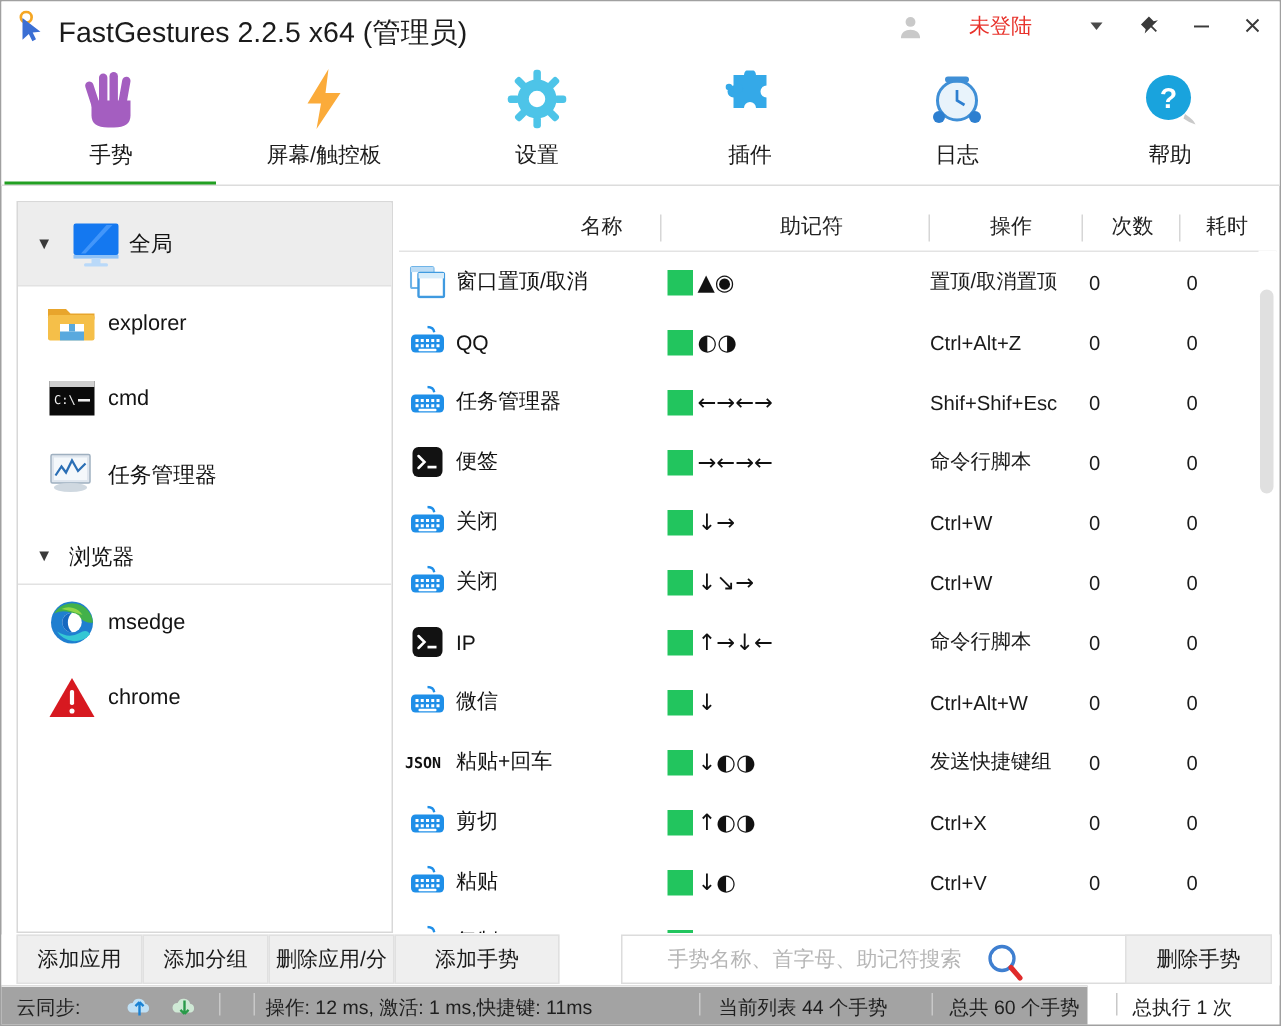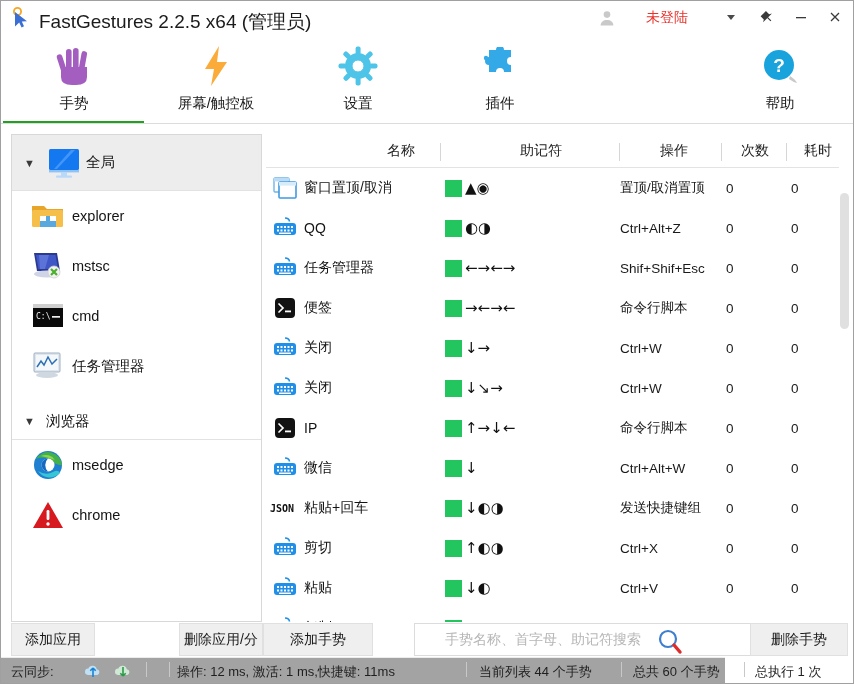--- a/index.html
+++ b/index.html
@@ -184,20 +184,32 @@
       <div class="ico">
         <svg width="38" height="38" viewBox="0 0 38 38">
           <path d="M15 3 a4 4 0 0 1 8 0 h7 v7 a4 4 0 0 0 0 8 v7 h-7 a4 4 0 0 0 -8 0 h-7 v-7 a4 4 0 0 1 0 -8 v-7 z" fill="#34a9e8"></path>
           <circle cx="11" cy="12" r="3.3" fill="#34a9e8"></circle>
           <circle cx="5" cy="11" r="2.2" fill="#34a9e8"></circle>
         </svg>
       </div>
       <div class="lbl">插件</div>
     </div>
 
+    <div class="tab" style="left:566px">
+      <div class="ico">
+        <svg width="40" height="40" viewBox="0 0 40 40">
+          <circle cx="20" cy="21" r="13" fill="#e8f3fb" stroke="#3f8fd6" stroke-width="2"></circle>
+          <rect x="12" y="5" width="16" height="4" rx="2" fill="#3f8fd6"></rect>
+          <circle cx="8" cy="32" r="4" fill="#2d7fd0"></circle>
+          <circle cx="32" cy="32" r="4" fill="#2d7fd0"></circle>
+          <path d="M20 14 L20 21 L25 24" stroke="#2d7fd0" stroke-width="1.8" fill="none"></path>
+        </svg>
+      </div>
+      <div class="lbl">日志</div>
+    </div>
 
     <div class="tab" style="left:708px">
       <div class="ico">
         <svg width="40" height="40" viewBox="0 0 40 40">
           <path d="M30 30 q6 4 7 7 q-4 -1 -8 -4 z" fill="#c9c9c9"></path>
           <circle cx="19" cy="19" r="15" fill="#19a3dd"></circle>
           <text x="19" y="26" font-size="19" text-anchor="middle" fill="#ffffff" font-family="Liberation Sans, sans-serif" font-weight="bold">?</text>
         </svg>
       </div>
       <div class="lbl">帮助</div>
@@ -228,33 +240,20 @@
           <path d="M1 4 h12 l3 3 h16 v4 h-31 z" fill="#e8a52c"></path>
           <rect x="1" y="8" width="31" height="17" rx="1.5" fill="#f5bf49"></rect>
           <rect x="9" y="14" width="16" height="11" fill="#ffffff"></rect>
           <rect x="9" y="19" width="16" height="6" fill="#59a9de"></rect>
           <rect x="15" y="14" width="4" height="5" fill="#59a9de"></rect>
         </svg>
       </span>
       <span class="albl">explorer</span>
     </div>
 
-    <div class="appitem">
-      <span class="aico">
-        <svg width="34" height="30" viewBox="0 0 34 30">
-          <path d="M3 2 L26 2 L29 20 L6 20 Z" fill="#2b3a8f"></path>
-          <path d="M5 4 L24.5 4 L27 18 L7.5 18 Z" fill="#3f56c7"></path>
-          <path d="M8 4 L18 4 L14 18 L9 18 Z" fill="#7a90e8" opacity="0.5"></path>
-          <ellipse cx="16" cy="23" rx="13" ry="3.5" fill="#cfd4e6"></ellipse>
-          <circle cx="23" cy="21" r="6" fill="#f2f2f2" stroke="#d0d0d0" stroke-width="0.8"></circle>
-          <path d="M20 18 L26 24 M26 18 L20 24" stroke="#4caf2e" stroke-width="2.2"></path>
-        </svg>
-      </span>
-      <span class="albl">mstsc</span>
-    </div>
 
     <div class="appitem">
       <span class="aico">
         <svg width="34" height="28" viewBox="0 0 34 28">
           <rect x="2" y="2" width="30" height="23" fill="#0a0a0a"></rect>
           <rect x="2" y="2" width="30" height="4" fill="#cfcfcf"></rect>
           <text x="5" y="17" font-size="8" fill="#f0f0f0" font-family="DejaVu Sans Mono, monospace">C:\</text>
           <rect x="21" y="14" width="8" height="1.7" fill="#f0f0f0"></rect>
         </svg>
       </span>
@@ -620,20 +619,21 @@
         </div>
       </div>
 
     <div class="tscroll">
       <div class="tthumb"></div>
     </div>
   </div>
 
   <div class="botbar">
     <div class="btn" id="btn-addapp">添加应用</div>
+    <div class="btn" id="btn-addgroup">添加分组</div>
     <div class="btn" id="btn-delapp">删除应用/分</div>
     <div class="btn" id="btn-addgesture">添加手势</div>
 
     <div class="searchbox">
       <input type="text" placeholder="手势名称、首字母、助记符搜索" style="">
       <span class="search-ico">
         <svg width="30" height="28" viewBox="0 0 30 28">
           <circle cx="13" cy="12" r="8" fill="none" stroke="#3f7fd0" stroke-width="2.2"></circle>
           <path d="M19 18 L25 25" stroke="#e02b2b" stroke-width="3.4" stroke-linecap="round"></path>
         </svg>

